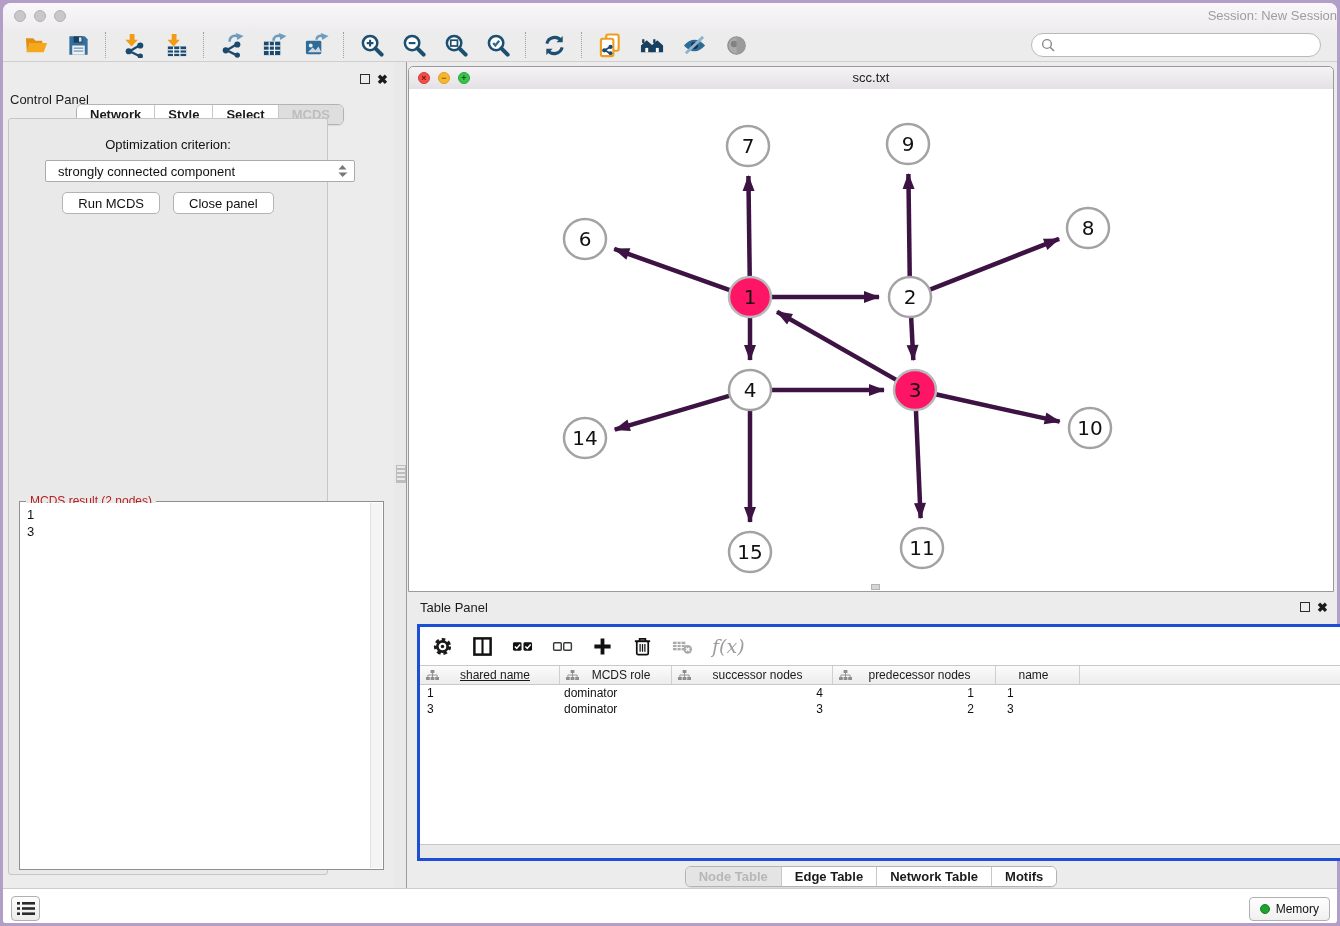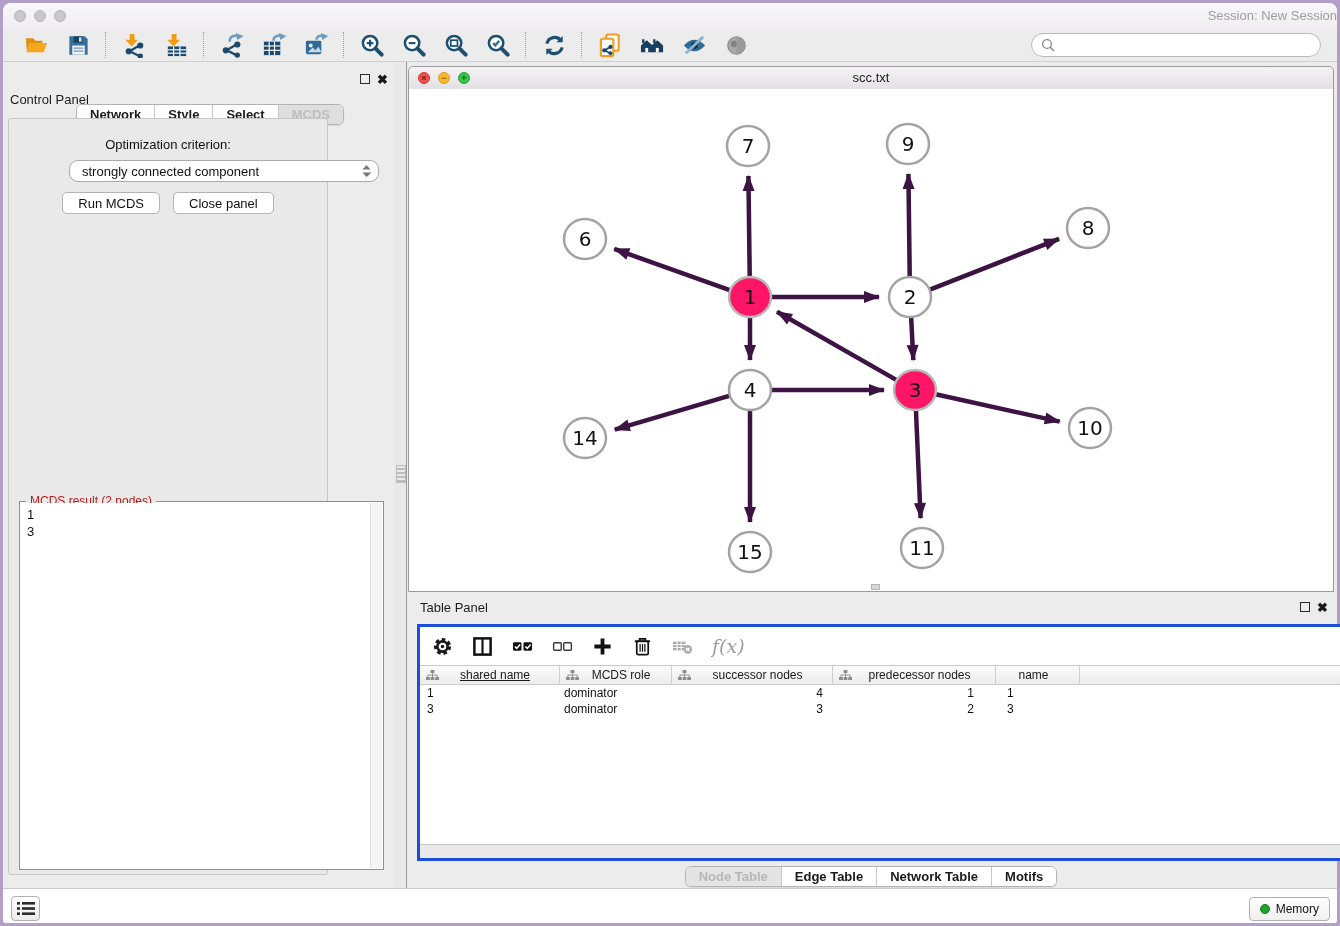--- a/index.html
+++ b/index.html
@@ -21,21 +21,21 @@
   .cp-title{position:absolute;left:10px;top:71px;font-size:13px;color:#1c1c1c;margin-top:21px;}
   .panel-float{position:absolute;width:10px;height:10px;border:1.6px solid #2b2b2b;box-sizing:border-box;}
   .panel-close{position:absolute;font-size:13px;font-weight:bold;color:#1a1a1a;line-height:13px;}
   .seg{display:inline-flex;border:1px solid #b3b3b3;border-radius:6px;overflow:hidden;background:#fff;box-shadow:0 1px 1px rgba(0,0,0,.08);}
   .seg .tab{padding:2px 13px;font-size:13px;font-weight:bold;color:#1a1a1a;background:#fff;border-left:1px solid #c8c8c8;white-space:nowrap;}
   .seg .tab:first-child{border-left:none;}
   .seg .tab.selected{background:#dedede;color:#bdbdbd;}
   .cp-tabs{position:absolute;left:76px;top:104px;}
   .cp-body{position:absolute;left:8px;top:118px;width:320px;height:757px;background:#e9e9e9;border:1px solid #c6c6c6;border-radius:3px;box-sizing:border-box;}
   .opt-label{position:absolute;left:0;width:100%;top:18px;text-align:center;font-size:13px;color:#111;}
-  .cp-select{position:absolute;left:36px;top:41px;width:310px;height:22px;background:#fff;border:1px solid #ababab;border-radius:9px;display:flex;align-items:center;padding:0 6px 0 12px;box-sizing:border-box;font-size:13px;color:#111;margin-left:24px;}
+  .cp-select{position:absolute;left:36px;top:41px;width:310px;height:22px;background:#fff;border:1px solid #ababab;border-radius:2px;display:flex;align-items:center;padding:0 6px 0 12px;box-sizing:border-box;font-size:13px;color:#111;}
   .cp-select .sel-text{flex:1;}
   .btn-row{position:absolute;left:0;top:73px;width:100%;display:flex;justify-content:center;gap:13px;}
   .btn{height:22px;background:#fff;border:1px solid #b3b3b3;border-radius:5px;font-size:13px;color:#111;padding:0 15px;display:flex;align-items:center;font-family:"Liberation Sans",sans-serif;}
   .groupbox{position:absolute;left:10px;top:382px;width:365px;height:369px;border:1px solid #8f8f8f;box-sizing:border-box;background:#fff;}
   .groupbox .gb-title{position:absolute;top:-8px;left:6px;background:#e9e9e9;padding:0 4px;font-size:12px;color:#b91c1c;}
   .gb-inner{position:absolute;inset:1px;background:#fff;font-size:13px;color:#111;padding:3px 6px;box-sizing:border-box;line-height:17px;}
   .gb-scroll{position:absolute;top:1px;right:1px;bottom:1px;width:11px;background:#f4f4f4;border-left:1px solid #e0e0e0;}
   
   .splitter{position:absolute;left:394px;top:62px;width:13px;height:826px;background:#e9e9e9;border-right:1px solid #9c9c9c;box-sizing:border-box;}
   .grip{position:absolute;left:2px;top:403px;width:8px;height:16px;background:repeating-linear-gradient(#e9e9e9 0 2px,#bdbdbd 2px 4px);border:1px solid #bdbdbd;}

